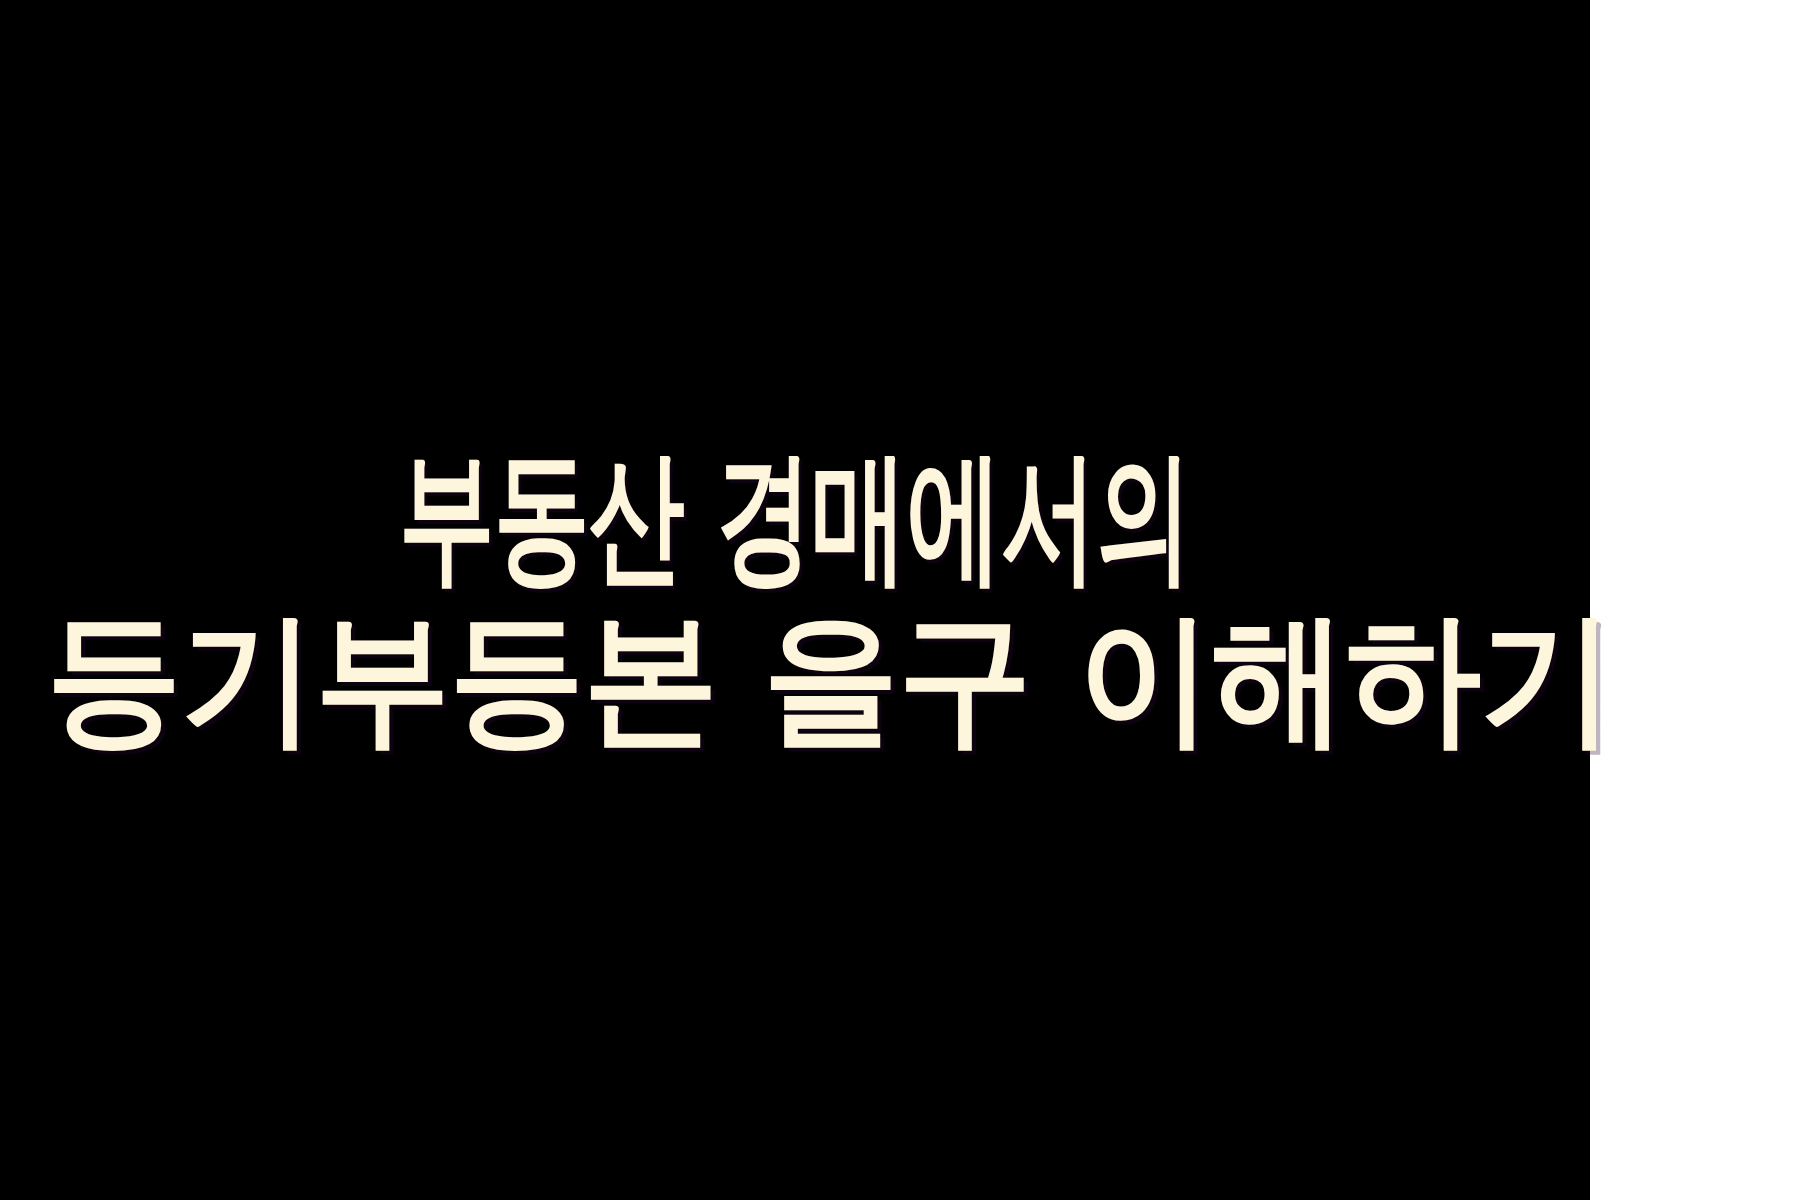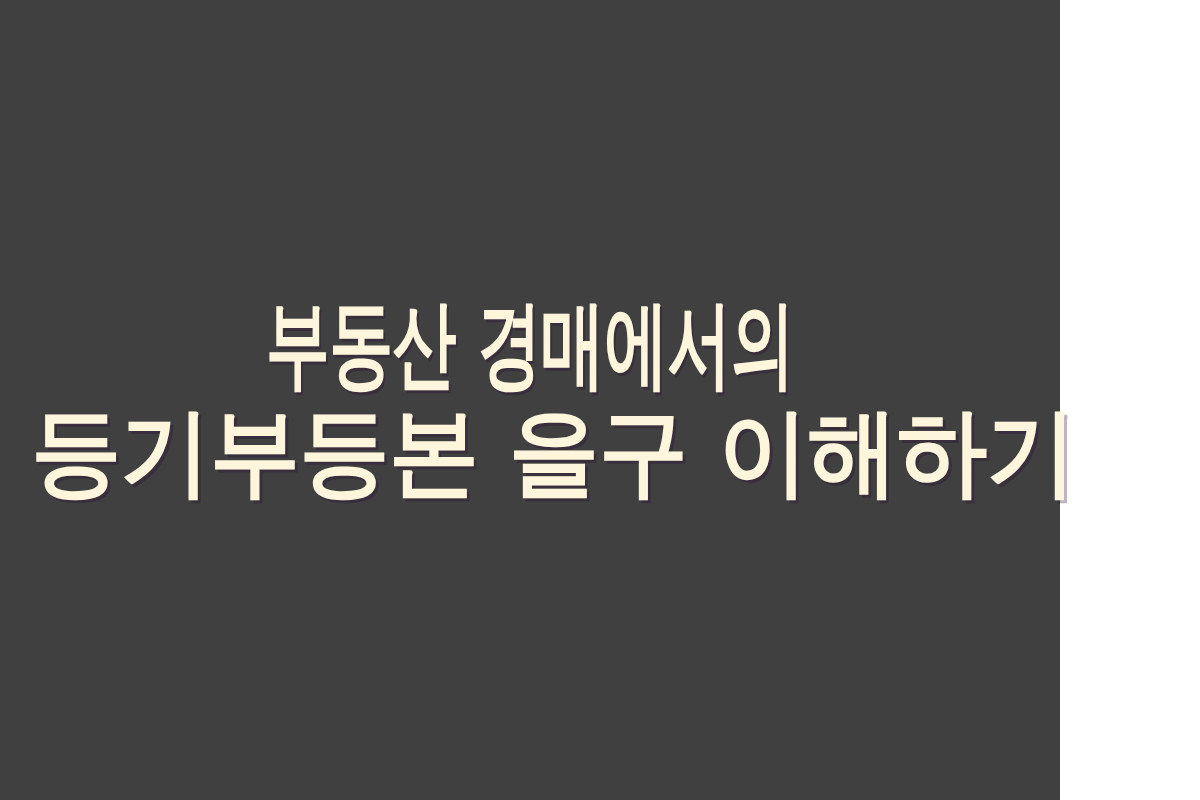--- a/index.html
+++ b/index.html
@@ -11,21 +11,21 @@
     width: 1200px;
     height: 800px;
     overflow: hidden;
     font-family: "DejaVu Sans", "Liberation Sans", sans-serif;
   }
 
   #banner {
     position: relative;
     width: 1060px;
     height: 800px;
-    background-color: #404040;
+    background-color: #000000;
     display: flex;
     flex-direction: column;
     align-items: center;
     justify-content: center;
     box-sizing: border-box;
   }
 
   .title-block {
     width: 100%;
     display: flex;

